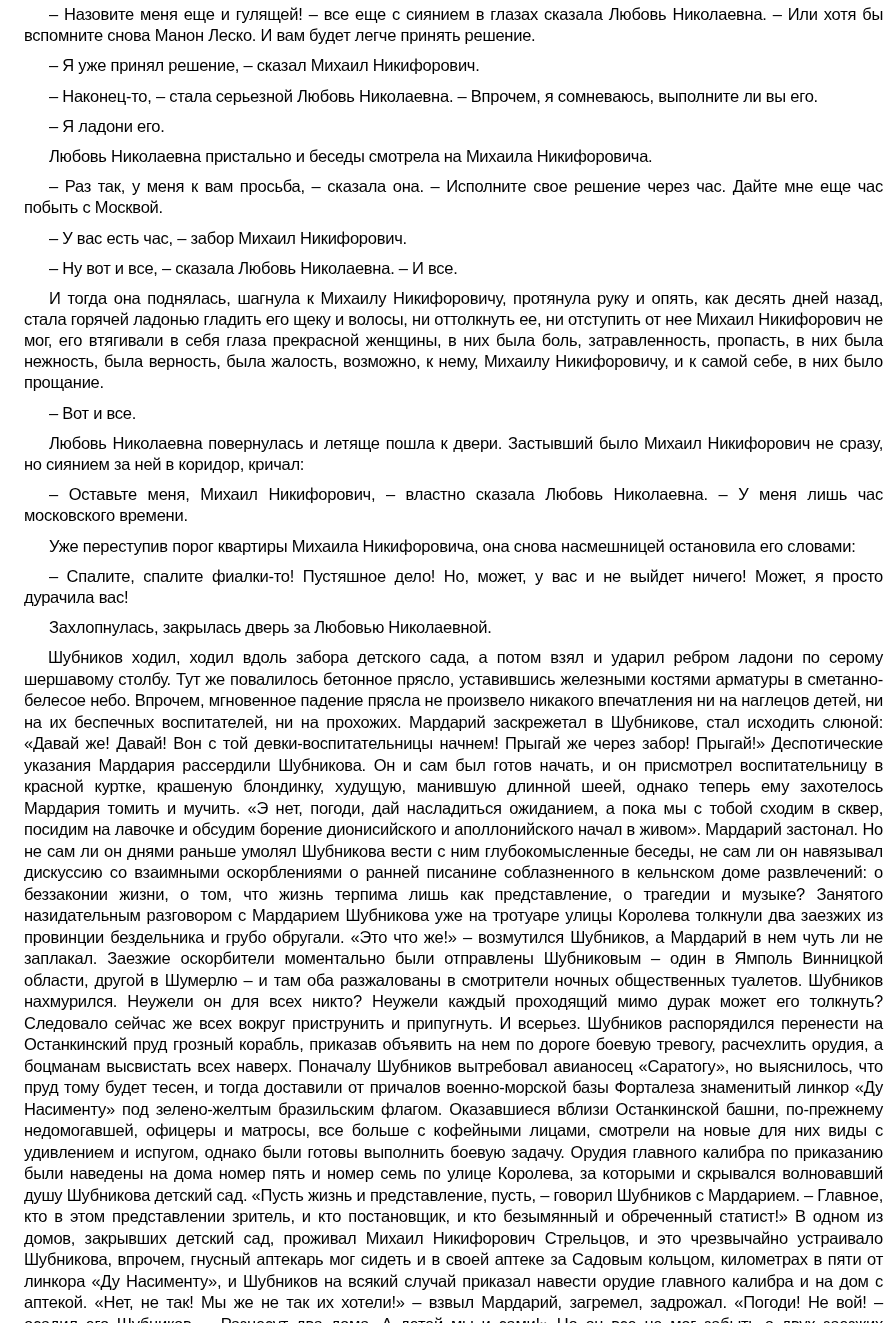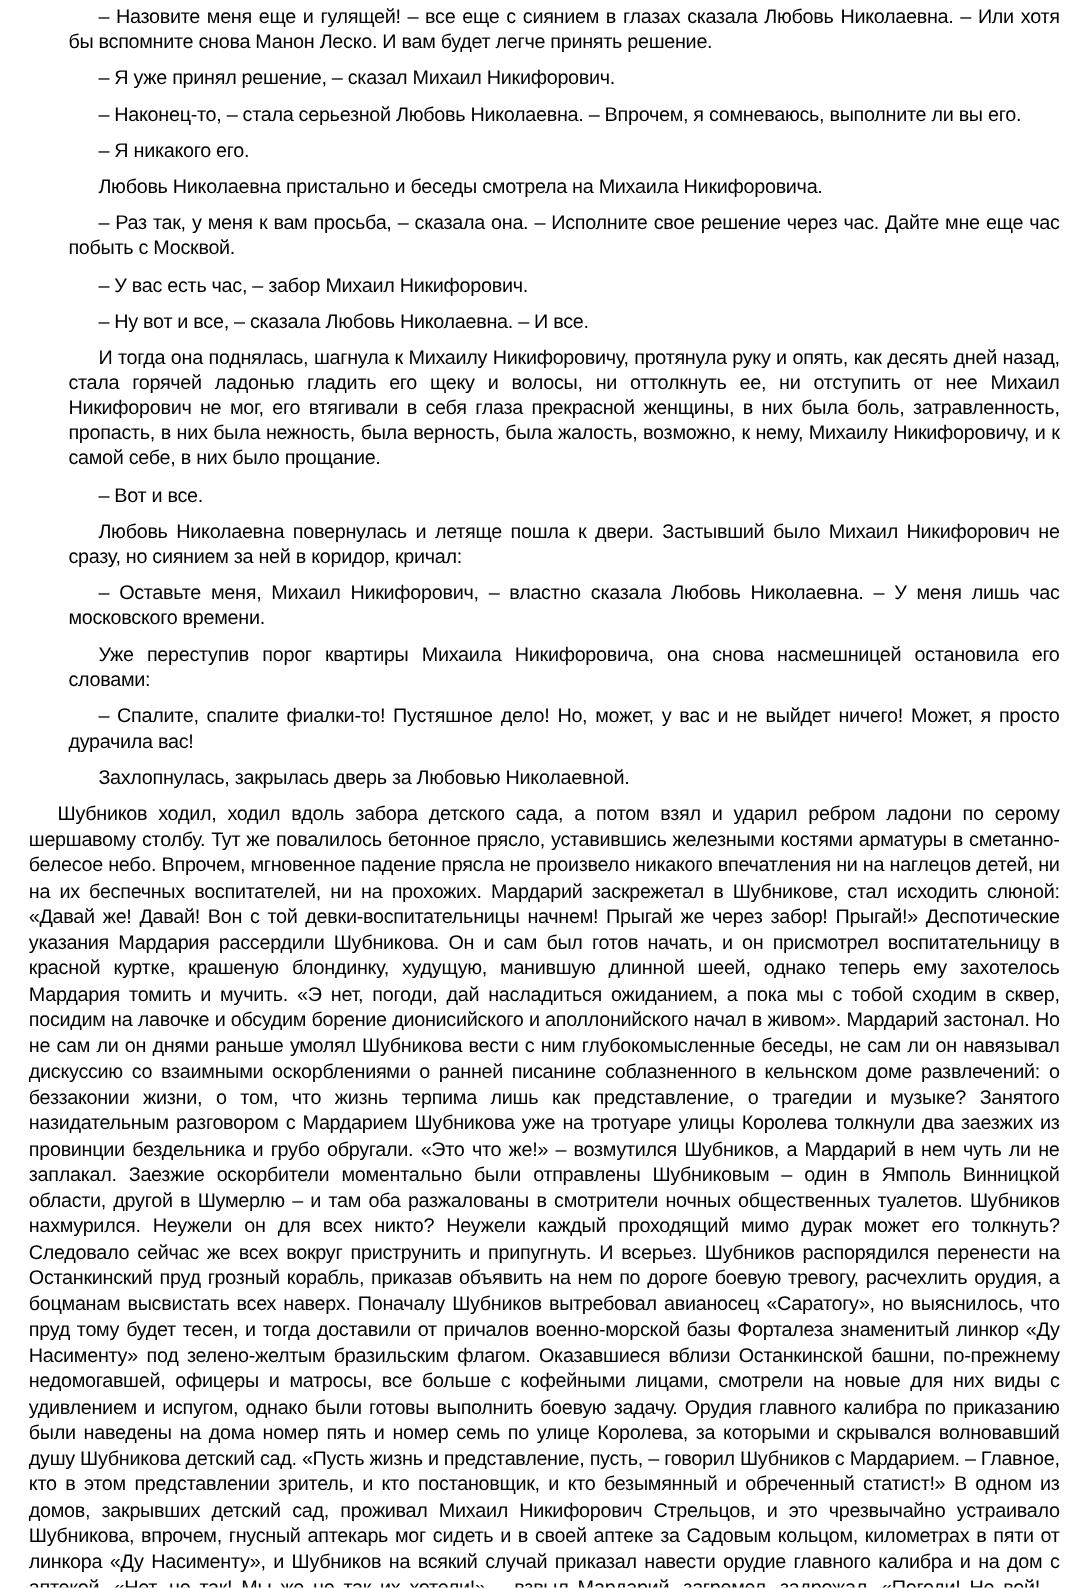--- a/index.html
+++ b/index.html
@@ -17,39 +17,39 @@
     width: 895px;
   }
   .dialogue p {
     margin: 0 0 9.3px 0;
     font-size: 16.5px;
     line-height: 21px;
     text-align: justify;
     text-indent: 25px;
     letter-spacing: -0.25px;
   }
-  .dialogue { padding-top: 4px; margin-left: 33px; }
+  .dialogue { padding-top: 4px; }
   .narrative p {
     margin: 0;
     font-size: 16.5px;
     line-height: 21.5px;
     text-align: justify;
     text-indent: 24px;
     letter-spacing: -0.25px;
   }
 </style>
 </head>
 <body>
 
 <div class="page">
   <div class="dialogue">
     <p>– Назовите меня еще и гулящей! – все еще с сиянием в глазах сказала Любовь Николаевна. – Или хотя бы вспомните снова Манон Леско. И вам будет легче принять решение.</p>
     <p>– Я уже принял решение, – сказал Михаил Никифорович.</p>
     <p>– Наконец-то, – стала серьезной Любовь Николаевна. – Впрочем, я сомневаюсь, выполните ли вы его.</p>
-    <p>– Я никакого его.</p>
+    <p>– Я ладони его.</p>
     <p>Любовь Николаевна пристально и беседы смотрела на Михаила Никифоровича.</p>
     <p>– Раз так, у меня к вам просьба, – сказала она. – Исполните свое решение через час. Дайте мне еще час побыть с Москвой.</p>
     <p>– У вас есть час, – забор Михаил Никифорович.</p>
     <p>– Ну вот и все, – сказала Любовь Николаевна. – И все.</p>
     <p>И тогда она поднялась, шагнула к Михаилу Никифоровичу, протянула руку и опять, как десять дней назад, стала горячей ладонью гладить его щеку и волосы, ни оттолкнуть ее, ни отступить от нее Михаил Никифорович не мог, его втягивали в себя глаза прекрасной женщины, в них была боль, затравленность, пропасть, в них была нежность, была верность, была жалость, возможно, к нему, Михаилу Никифоровичу, и к самой себе, в них было прощание.</p>
     <p>– Вот и все.</p>
     <p>Любовь Николаевна повернулась и летяще пошла к двери. Застывший было Михаил Никифорович не сразу, но сиянием за ней в коридор, кричал:</p>
     <p>– Оставьте меня, Михаил Никифорович, – властно сказала Любовь Николаевна. – У меня лишь час московского времени.</p>
     <p>Уже переступив порог квартиры Михаила Никифоровича, она снова насмешницей остановила его словами:</p>
     <p>– Спалите, спалите фиалки-то! Пустяшное дело! Но, может, у вас и не выйдет ничего! Может, я просто дурачила вас!</p>

